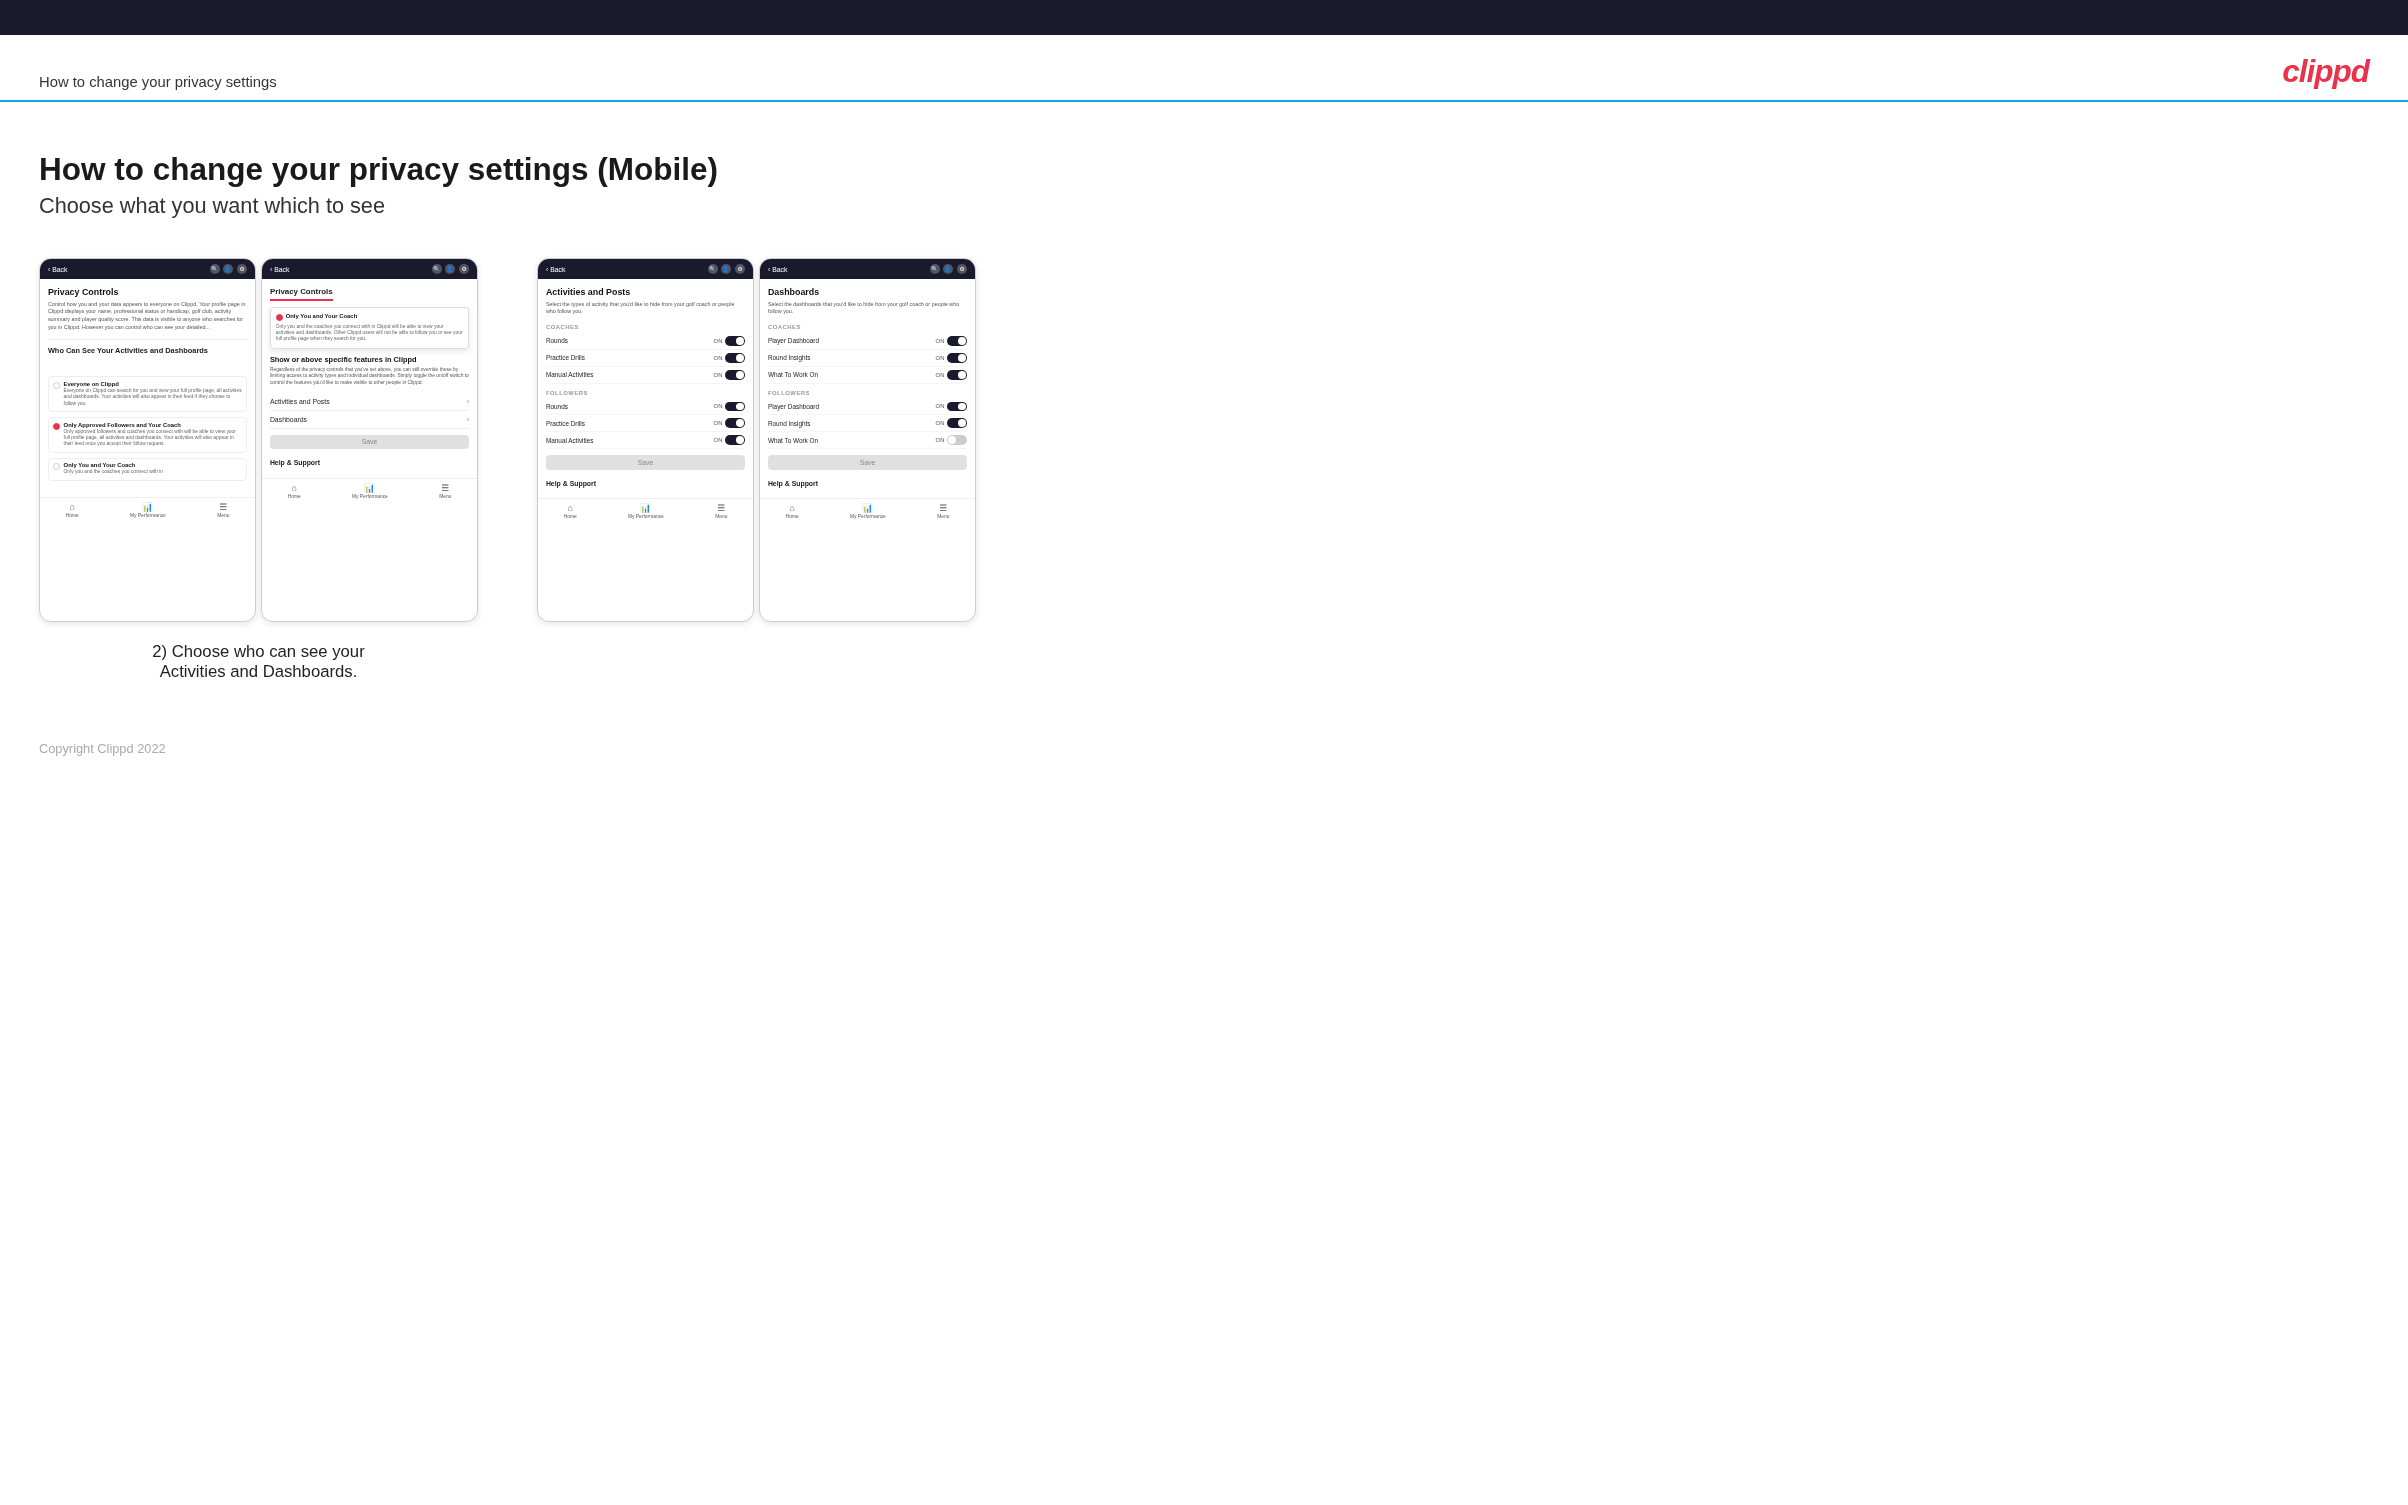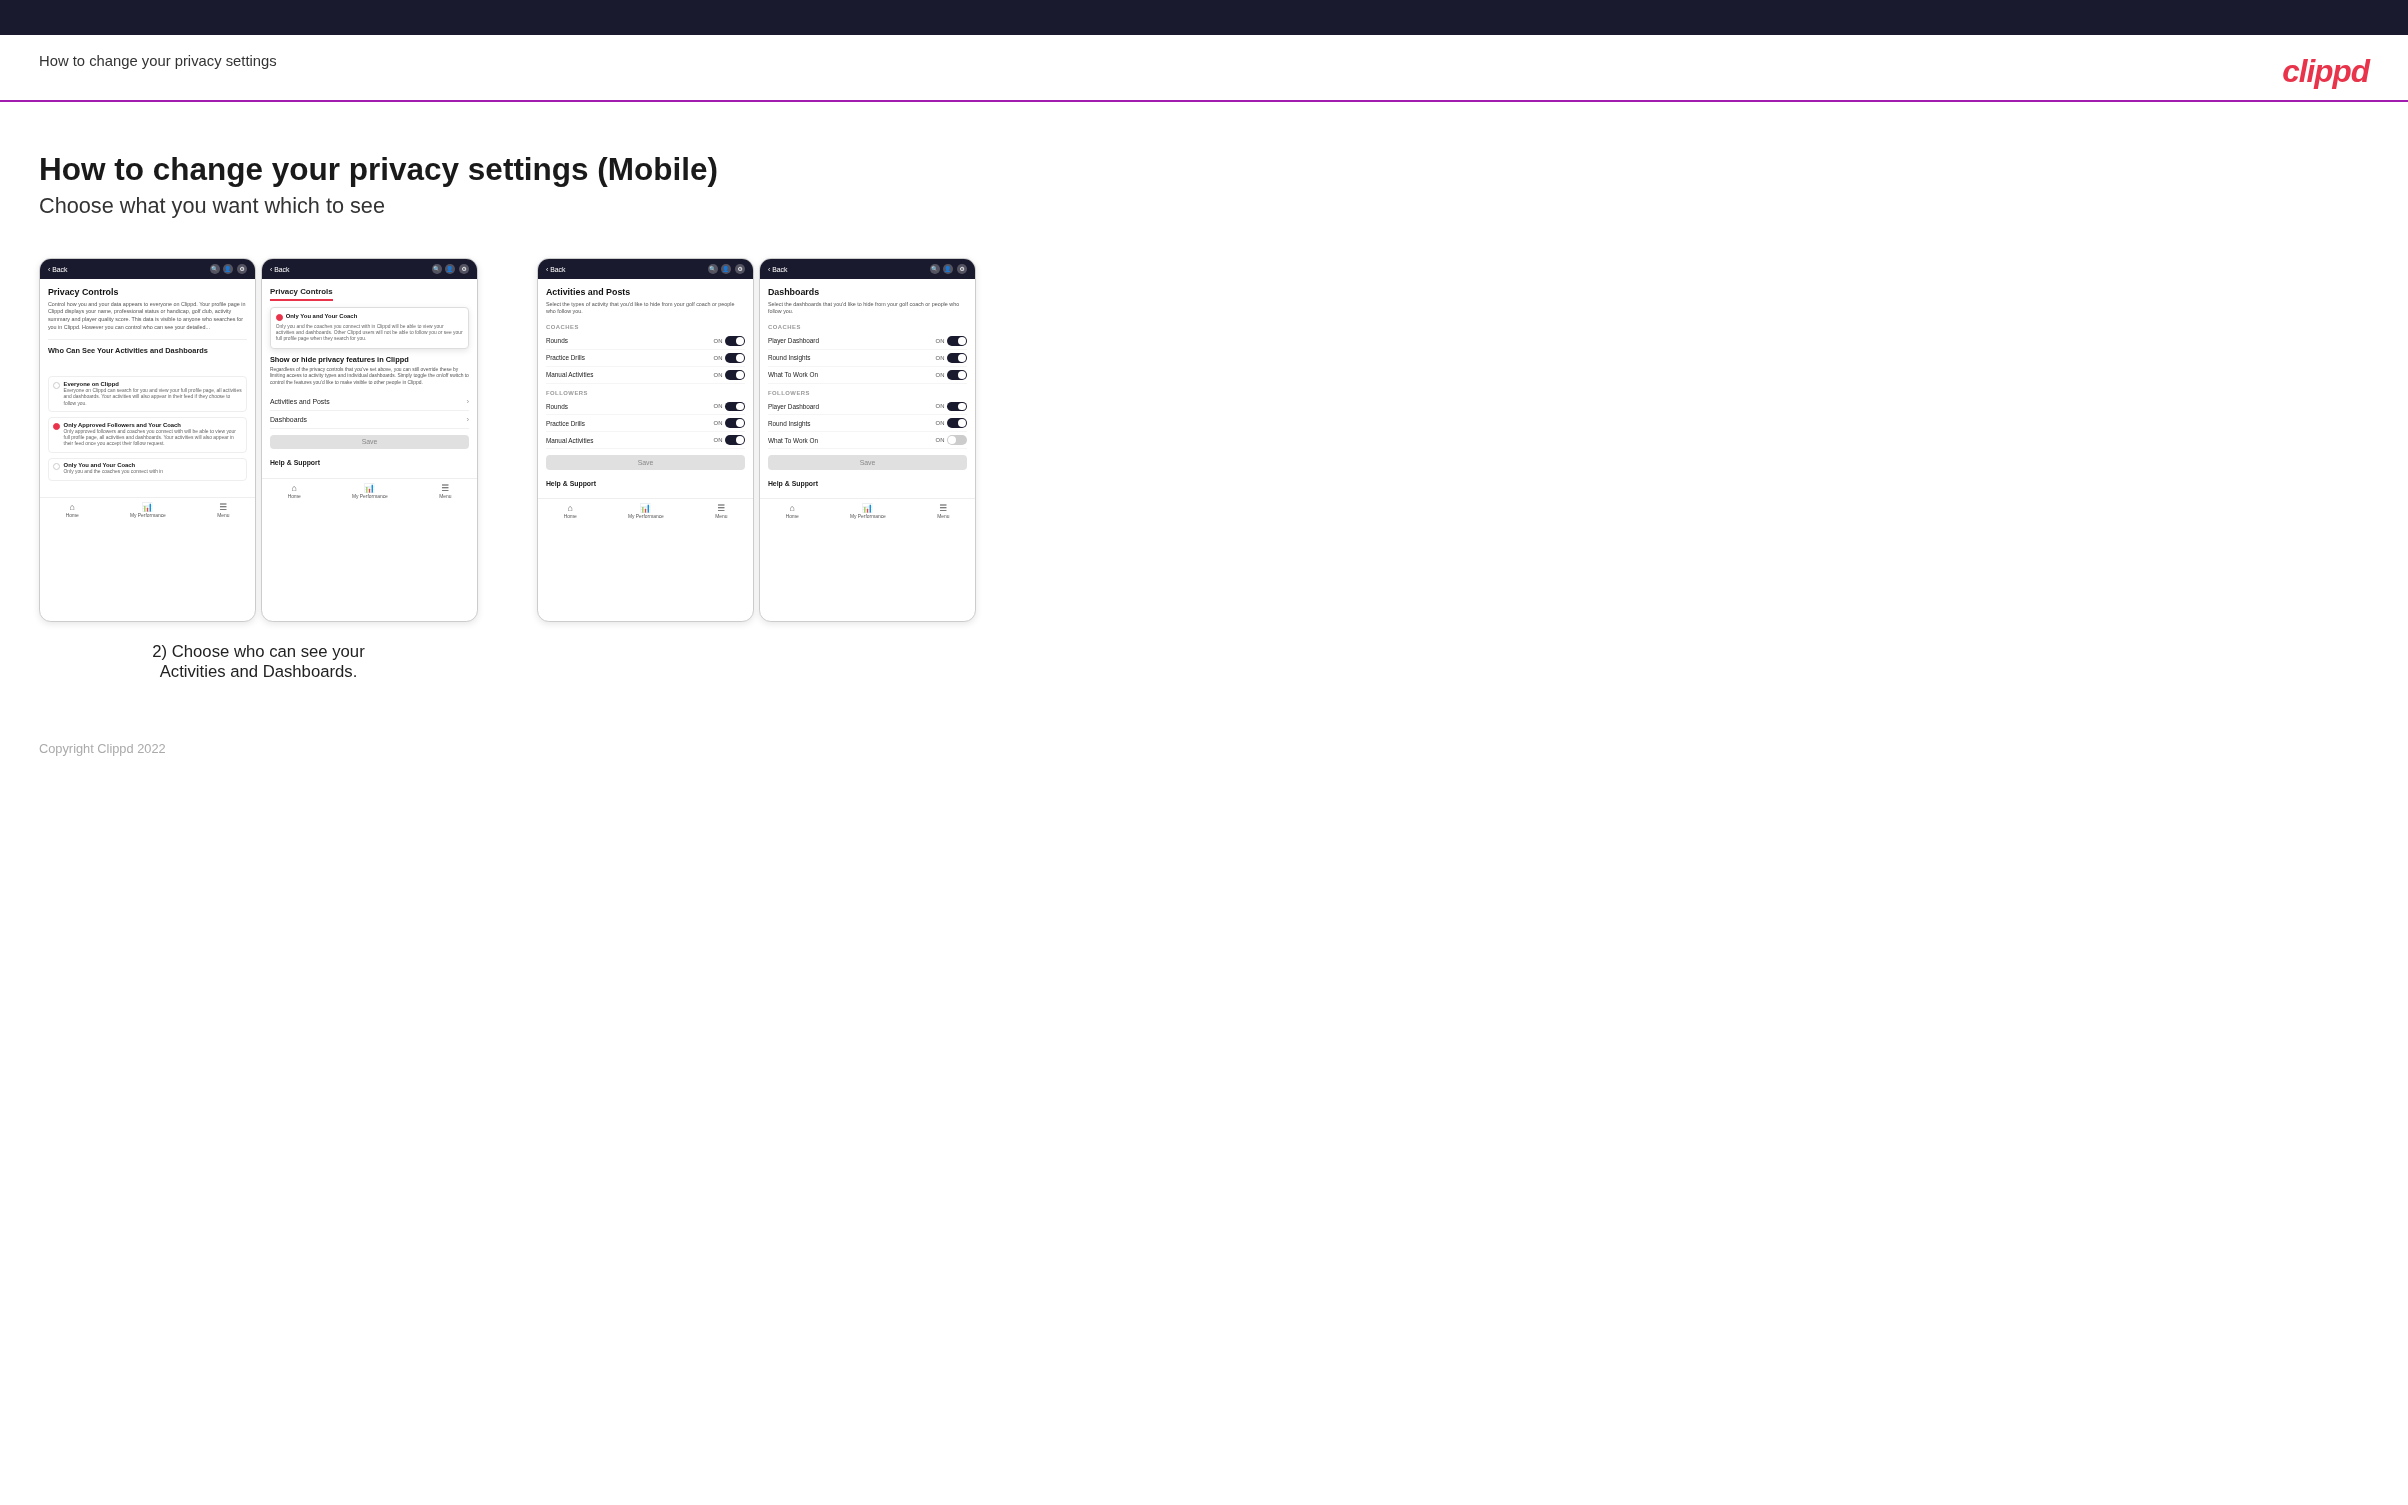--- a/index.html
+++ b/index.html
@@ -11,24 +11,24 @@
     }
 
     
     .top-bar {
       background: #1a1a2e;
       height: 35px;
       width: 100%;
     }
     .header {
       display: flex;
-      align-items: flex-start;
+      align-items: flex-end;
       justify-content: space-between;
       padding: 17.7px 39px 9.9px 39px;
-      border-bottom: 2px solid #a21caf;
+      border-bottom: 2px solid #0ea5e9;
     }
     .header-breadcrumb {
       font-size: 14.8px;
       color: #333;
     }
     .logo {
       font-size: 31.5px;
       font-weight: 900;
       color: #e8334a;
       font-style: italic;
@@ -434,21 +434,21 @@
             <span class="privacy-tab">Privacy Controls</span>
             
             <div class="dropdown-card">
               <div class="dropdown-option">
                 <div class="radio-circle selected"></div>
                 <div class="radio-label">Only You and Your Coach</div>
               </div>
               <div class="radio-desc">Only you and the coaches you connect with in Clippd will be able to view your activities and dashboards. Other Clippd users will not be able to follow you or see your full profile page when they search for you.</div>
             </div>
             
-            <div class="show-hide-title">Show or hide privacy features in Clippd</div>
+            <div class="show-hide-title">Show or above specific features in Clippd</div>
             <div class="show-hide-desc">Regardless of the privacy controls that you've set above, you can still override these by limiting access to activity types and individual dashboards. Simply toggle the on/off switch to control the features you'd like to make visible to other people in Clippd.</div>
             
             <div class="menu-row">
               <span>Activities and Posts</span>
               <span class="menu-row-chevron">›</span>
             </div>
             <div class="menu-row">
               <span>Dashboards</span>
               <span class="menu-row-chevron">›</span>
             </div>

